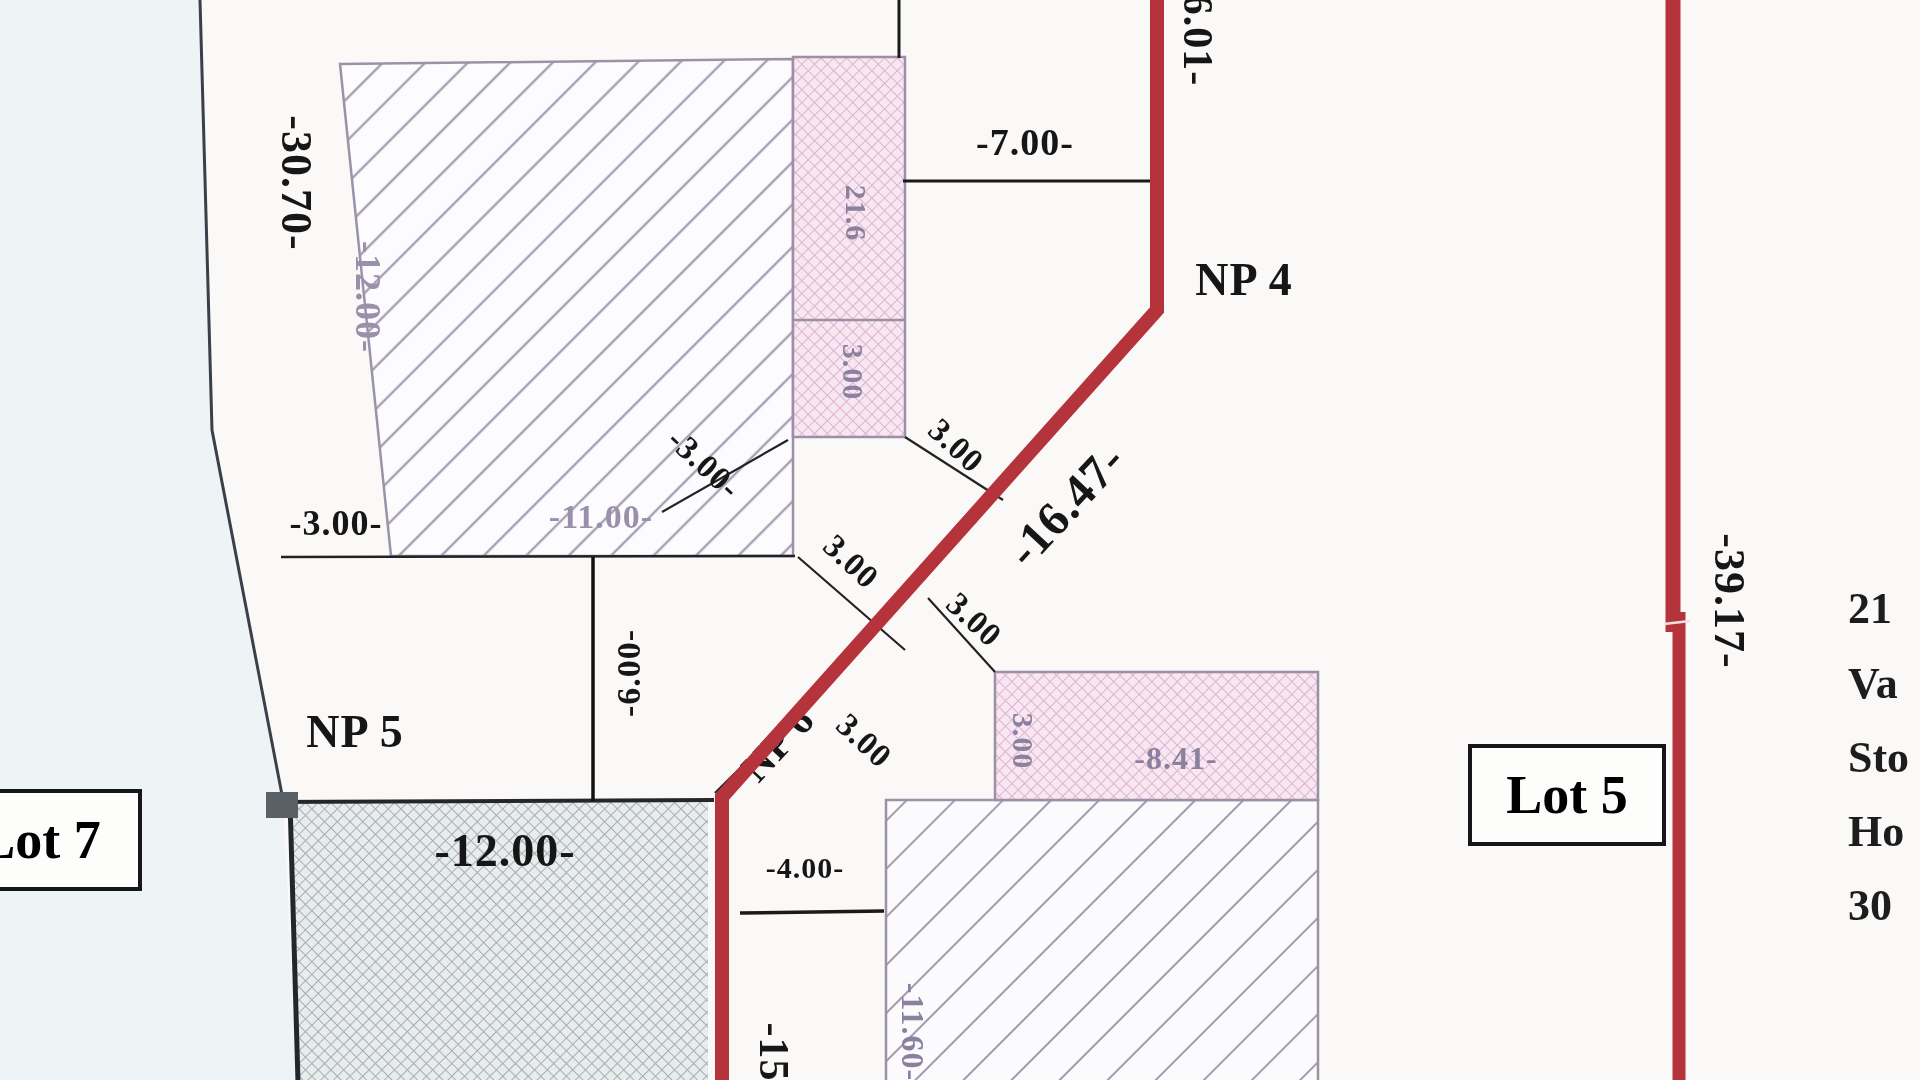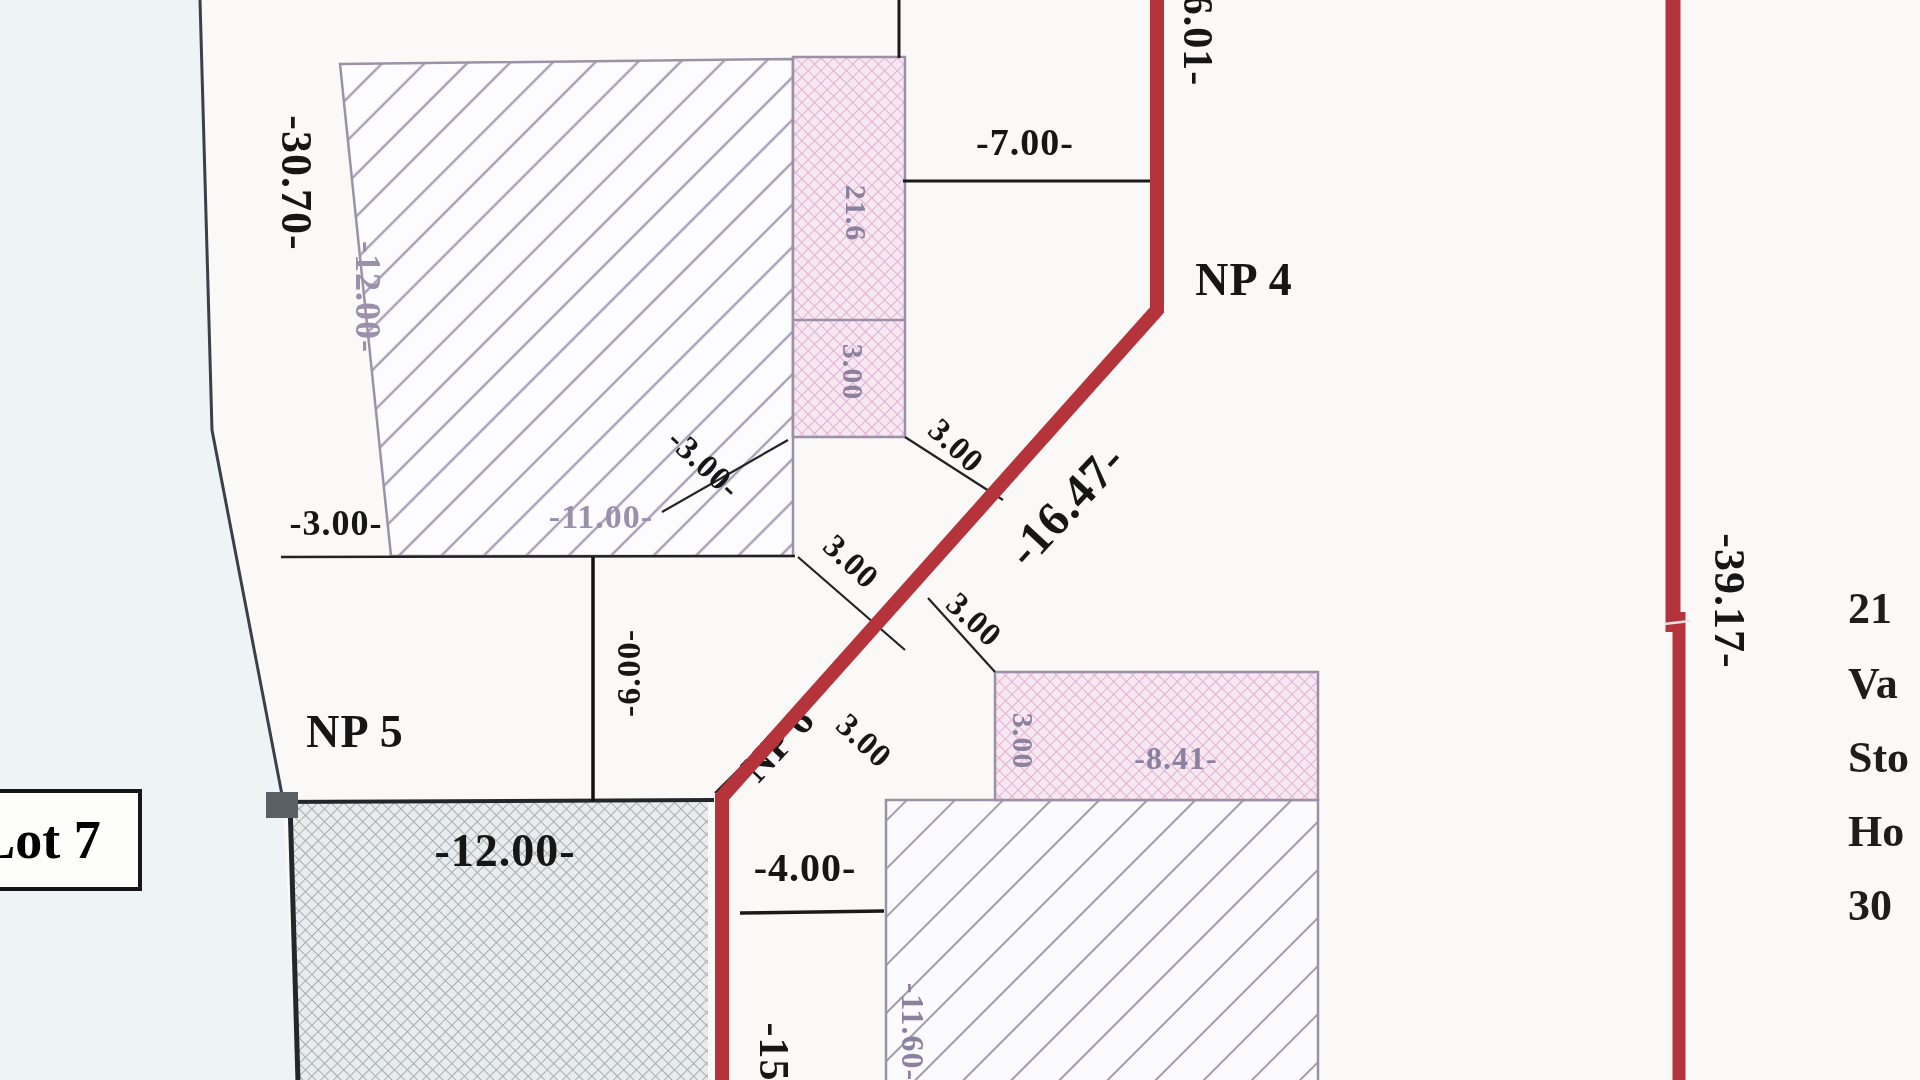--- a/index.html
+++ b/index.html
@@ -102,33 +102,36 @@
   <div class="lbl faded" style="left:601px;top:517px;font-size:34px;transform:translate(-50%,-50%);">-11.00-</div>
 
   <div class="lbl faded" style="left:368px;top:297px;font-size:36px;transform:translate(-50%,-50%) rotate(90deg);">-12.00-</div>
 
   <div class="lbl" style="left:629px;top:673px;font-size:34px;transform:translate(-50%,-50%) rotate(-90deg);">-6.00-</div>
 
   <div class="lbl" style="left:355px;top:732px;font-size:46px;transform:translate(-50%,-50%);">NP 5</div>
 
   <div class="lbl" style="left:505px;top:851px;font-size:46px;transform:translate(-50%,-50%);">-12.00-</div>
 
-  <div class="lbl" style="left:805px;top:868px;font-size:40px;transform:translate(-50%,-50%);">-4.00-</div>
+  <div class="lbl" style="left:805px;top:868px;font-size:30px;transform:translate(-50%,-50%);">-4.00-</div>
 
   <div class="lbl" style="left:774px;top:1052px;font-size:42px;transform:translate(-50%,-50%) rotate(90deg);">-15</div>
 
   <div class="lbl purple" style="left:913px;top:1032px;font-size:32px;transform:translate(-50%,-50%) rotate(90deg);">-11.60-</div>
 
   <div class="lbl purple" style="left:856px;top:213px;font-size:30px;transform:translate(-50%,-50%) rotate(90deg);">21.6</div>
   <div class="lbl purple" style="left:853px;top:372px;font-size:30px;transform:translate(-50%,-50%) rotate(90deg);">3.00</div>
   <div class="lbl purple" style="left:1023px;top:741px;font-size:30px;transform:translate(-50%,-50%) rotate(90deg);">3.00</div>
   <div class="lbl purple" style="left:1152px;top:758px;font-size:32px;transform:translate(-50%,-50%);margin-left:24px;">-8.41-</div>
 
   <div class="lbl" style="left:1729px;top:601px;font-size:44px;transform:translate(-50%,-50%) rotate(90deg);">-39.17-</div>
 
+  <div class="lotbox" style="left:1468px;top:744px;width:190px;height:94px;">
+    <span>Lot 5</span>
+  </div>
   <div class="lotbox" style="left:-62px;top:789px;width:196px;height:94px;">
     <span>Lot 7</span>
   </div>
 
   <div class="addr" style="left:1848px;top:583px;">21</div>
   <div class="addr" style="left:1848px;top:658px;">Va</div>
   <div class="addr" style="left:1848px;top:732px;">Sto</div>
   <div class="addr" style="left:1848px;top:806px;">Ho</div>
   <div class="addr" style="left:1848px;top:880px;">30</div>
 

